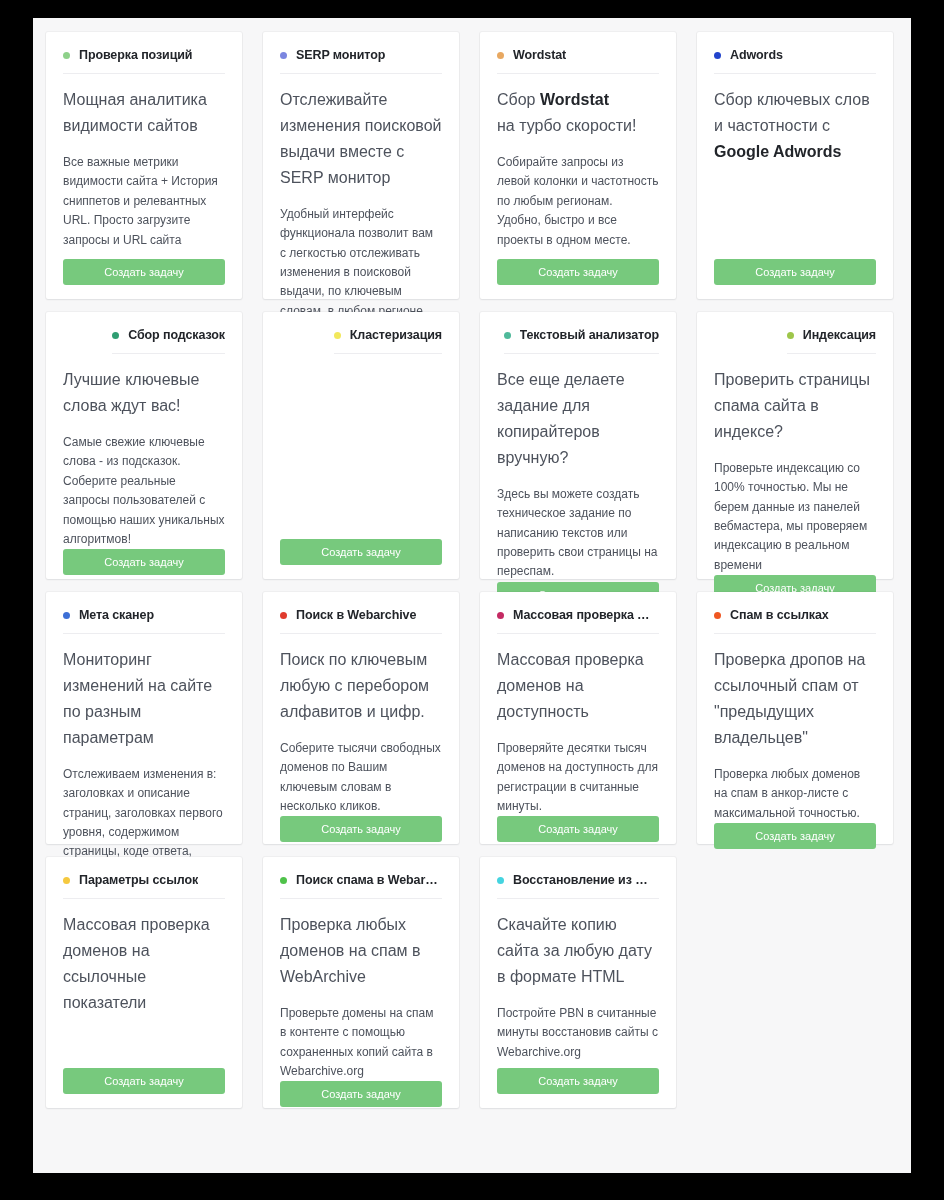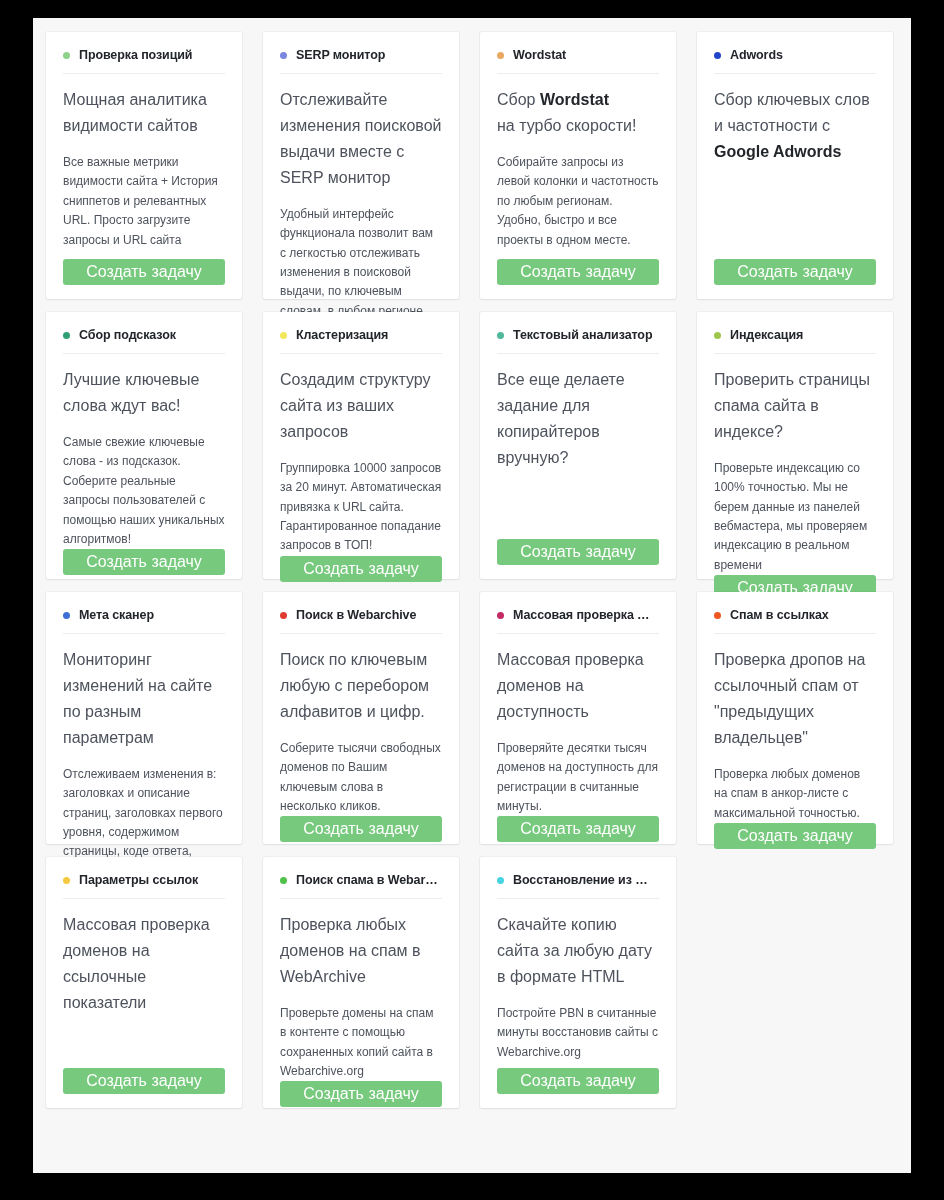--- a/index.html
+++ b/index.html
@@ -33,21 +33,21 @@
     background: #ffffff;
     border-radius: 2px;
     box-shadow: 0 1px 2px rgba(16,24,40,0.07), 0 0 0 1px rgba(16,24,40,0.035);
     display: flex;
     flex-direction: column;
     padding: 16px 17px 14px 17px;
   }
 
   
   .row1 .card { height: 267px; }
-  .row2 .card { height: 267px; }
+  .row2 .card { height: 267px; align-items: flex-end; }
   .row3 .card { height: 252px; }
   .row4 .card { height: 251px; }
 
   .card-head {
     display: flex;
     align-items: center;
     gap: 9px;
     padding-bottom: 11px;
     border-bottom: 1px solid #ededf0;
     margin-bottom: 13px;
@@ -87,21 +87,21 @@
   }
 
   .btn {
     display: block;
     width: 100%;
     height: 26px;
     line-height: 26px;
     text-align: center;
     background: #77c97d;
     color: #ffffff;
-    font-size: 16px;
+    font-size: 11px;
     border: none;
     border-radius: 3px;
     cursor: pointer;
     font-family: inherit;
     margin-top: auto;
   }
 </style>
 </head>
 <body>
 
@@ -171,34 +171,31 @@
         <p class="desc">Самые свежие ключевые слова - из подсказок. Соберите реальные запросы пользователей с помощью наших уникальных алгоритмов!</p>
       </div>
       <button class="btn">Создать задачу</button>
     </div>
 
     <div class="card">
       <div class="card-head">
         <span class="dot" style="background: rgb(242, 232, 92);"></span>
         <span class="card-title">Кластеризация</span>
       </div>
-      <div class="card-body">
-        <p class="lead"><span>Создадим структуру сайта из ваших запросов</span></p>
-        <p class="desc">Группировка 10000 запросов за 20 минут. Автоматическая привязка к URL сайта. Гарантированное попадание запросов в ТОП!</p>
-      </div>
       <button class="btn">Создать задачу</button>
     </div>
 
     <div class="card">
       <div class="card-head">
         <span class="dot" style="background: rgb(79, 185, 154);"></span>
         <span class="card-title">Текстовый анализатор</span>
       </div>
       <div class="card-body">
         <p class="lead"><span>Все еще делаете задание для копирайтеров вручную?</span></p>
+        <p class="desc">Здесь вы можете создать техническое задание по написанию текстов или проверить свои страницы на переспам.</p>
       </div>
       <button class="btn">Создать задачу</button>
     </div>
 
     <div class="card">
       <div class="card-head">
         <span class="dot" style="background: rgb(158, 198, 74);"></span>
         <span class="card-title">Индексация</span>
       </div>
       <div class="card-body">
@@ -224,21 +221,21 @@
       <button class="btn">Создать задачу</button>
     </div>
 
     <div class="card">
       <div class="card-head">
         <span class="dot" style="background: rgb(224, 59, 46);"></span>
         <span class="card-title">Поиск в Webarchive</span>
       </div>
       <div class="card-body">
         <p class="lead"><span>Поиск по ключевым любую с перебором алфавитов и цифр.</span></p>
-        <p class="desc">Соберите тысячи свободных доменов по Вашим ключевым слова в несколько кликов.</p>
+        <p class="desc">Соберите тысячи свободных доменов по Вашим ключевым словам в несколько кликов.</p>
       </div>
       <button class="btn">Создать задачу</button>
     </div>
 
     <div class="card">
       <div class="card-head">
         <span class="dot" style="background: rgb(196, 42, 99);"></span>
         <span class="card-title">Массовая проверка Whois</span>
       </div>
       <div class="card-body">

